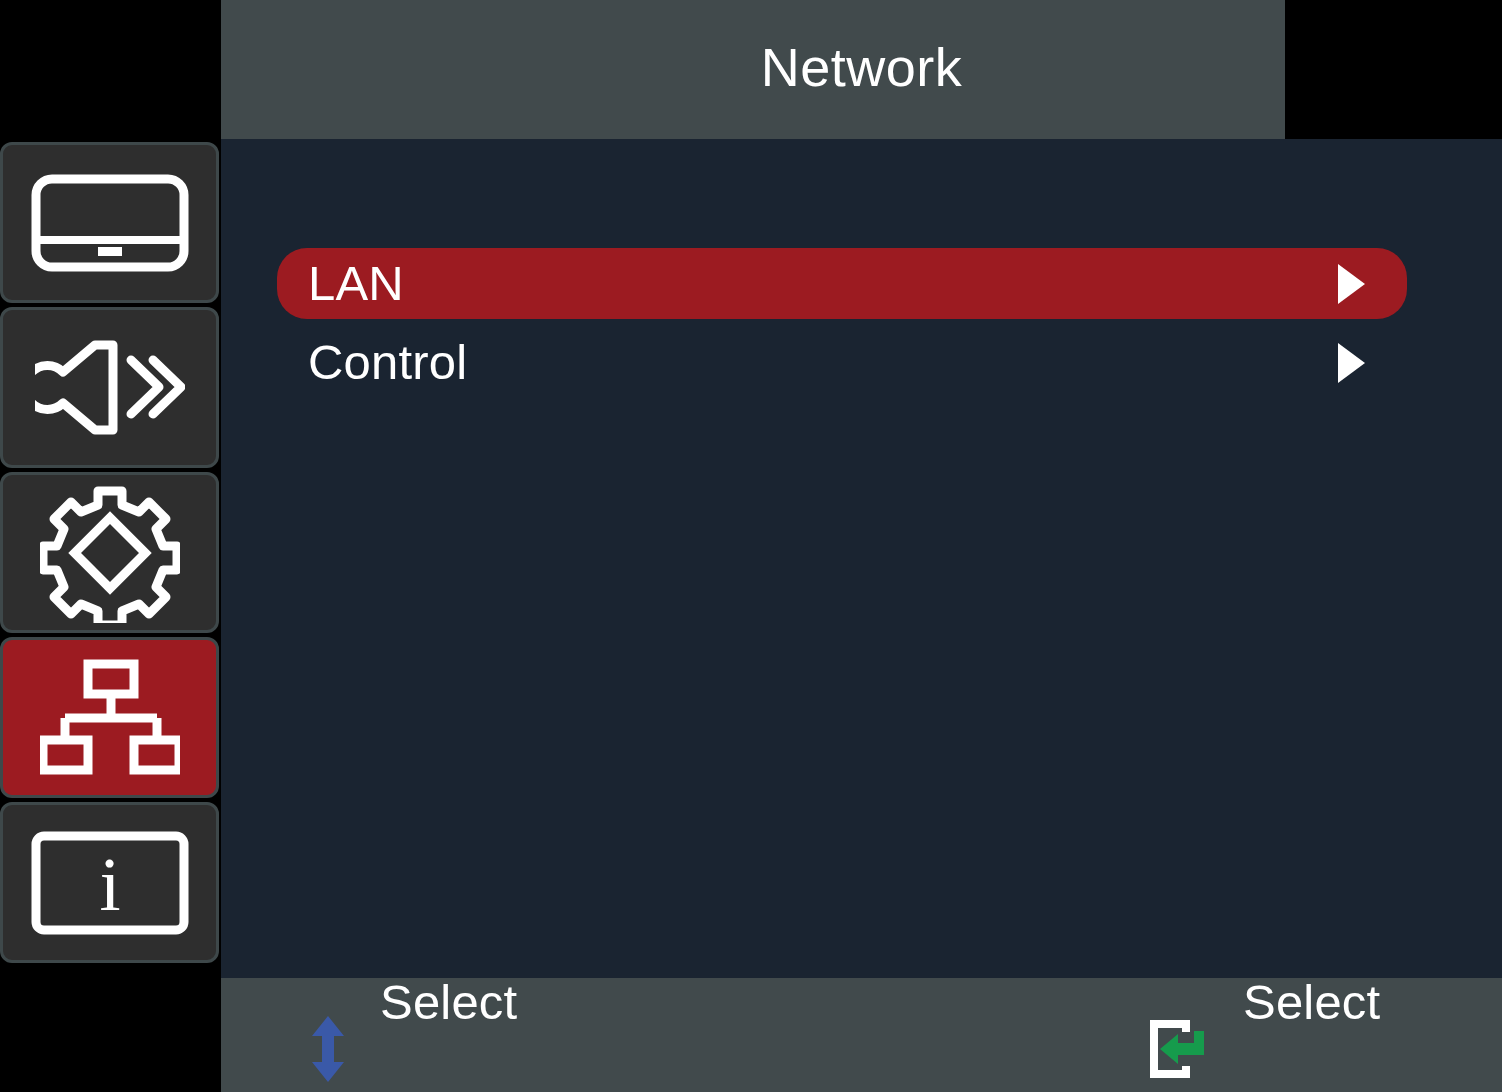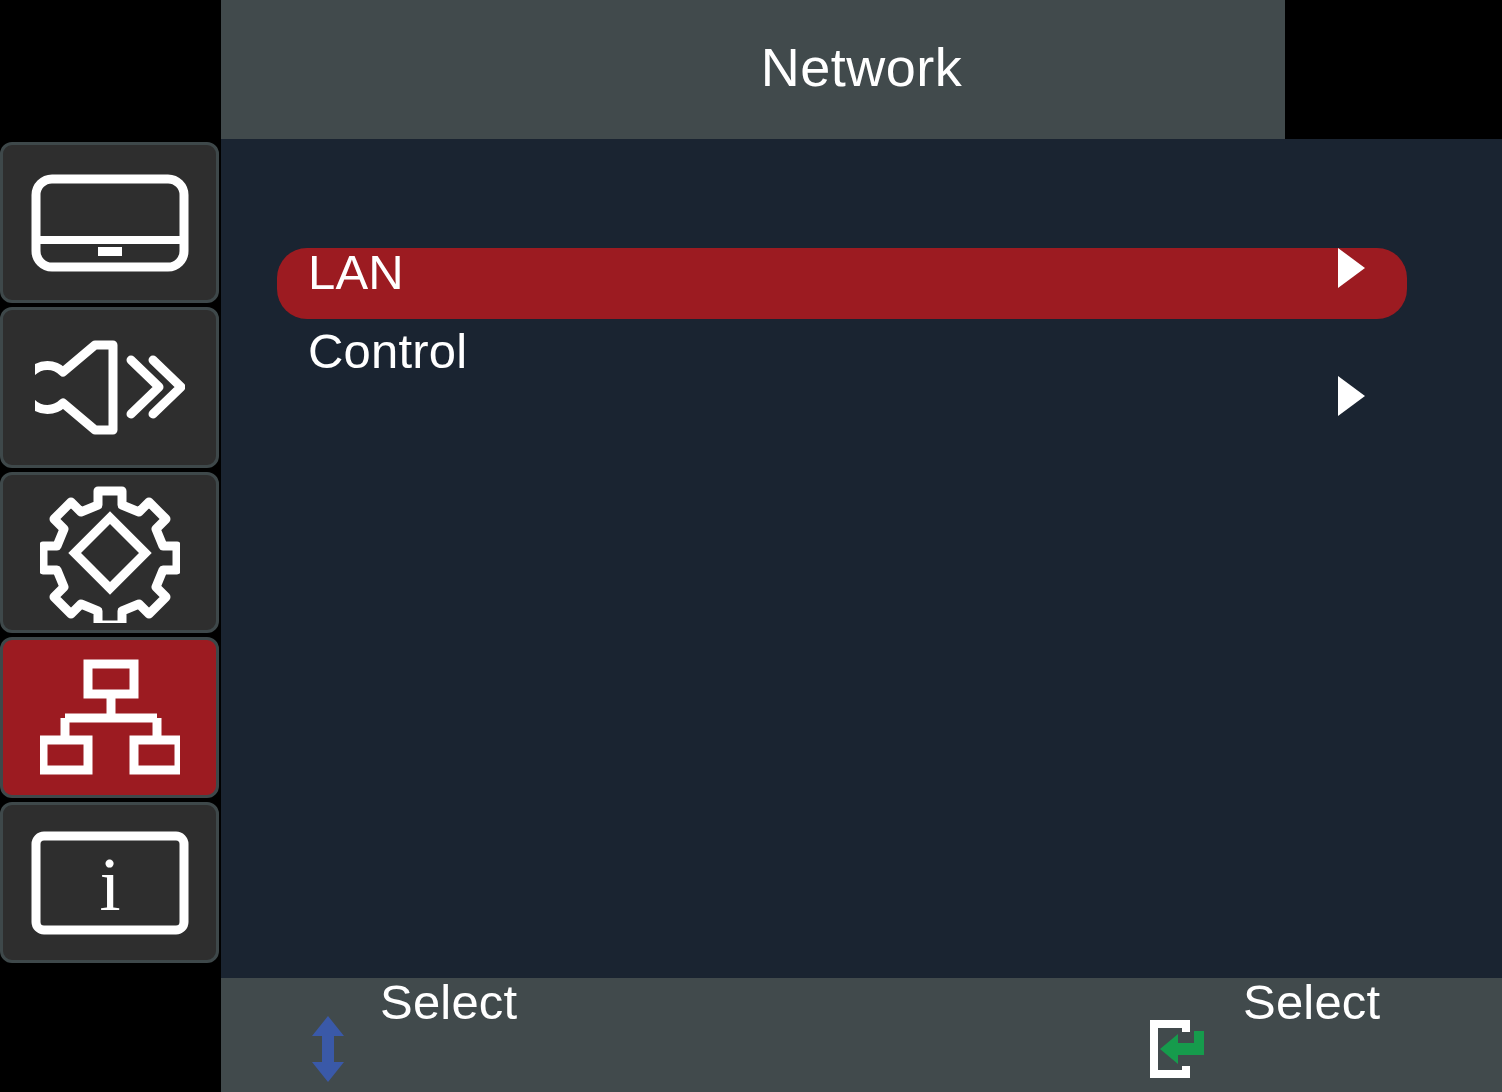--- a/index.html
+++ b/index.html
@@ -90,24 +90,25 @@
     left: 0;
     top: 0;
     width: 1281px;
   }
   .menu-row {
     position: absolute;
     left: 56px;
     width: 1130px;
     height: 71px;
     display: flex;
+    align-items: center;
     border-radius: 30px;
   }
   .menu-row.row-0 { top: 109px; }
-  .menu-row.row-1 { top: 188px; width: 1088px; flex-direction: column; }
+  .menu-row.row-1 { top: 188px; width: 1088px; }
   .menu-row.highlighted { background: #9c1b21; }
   .menu-label {
     color: #ffffff;
     font-size: 49px;
     font-weight: 400;
     padding-left: 31px;
     line-height: 1;
     letter-spacing: 0.2px;
   }
   .menu-arrow {

